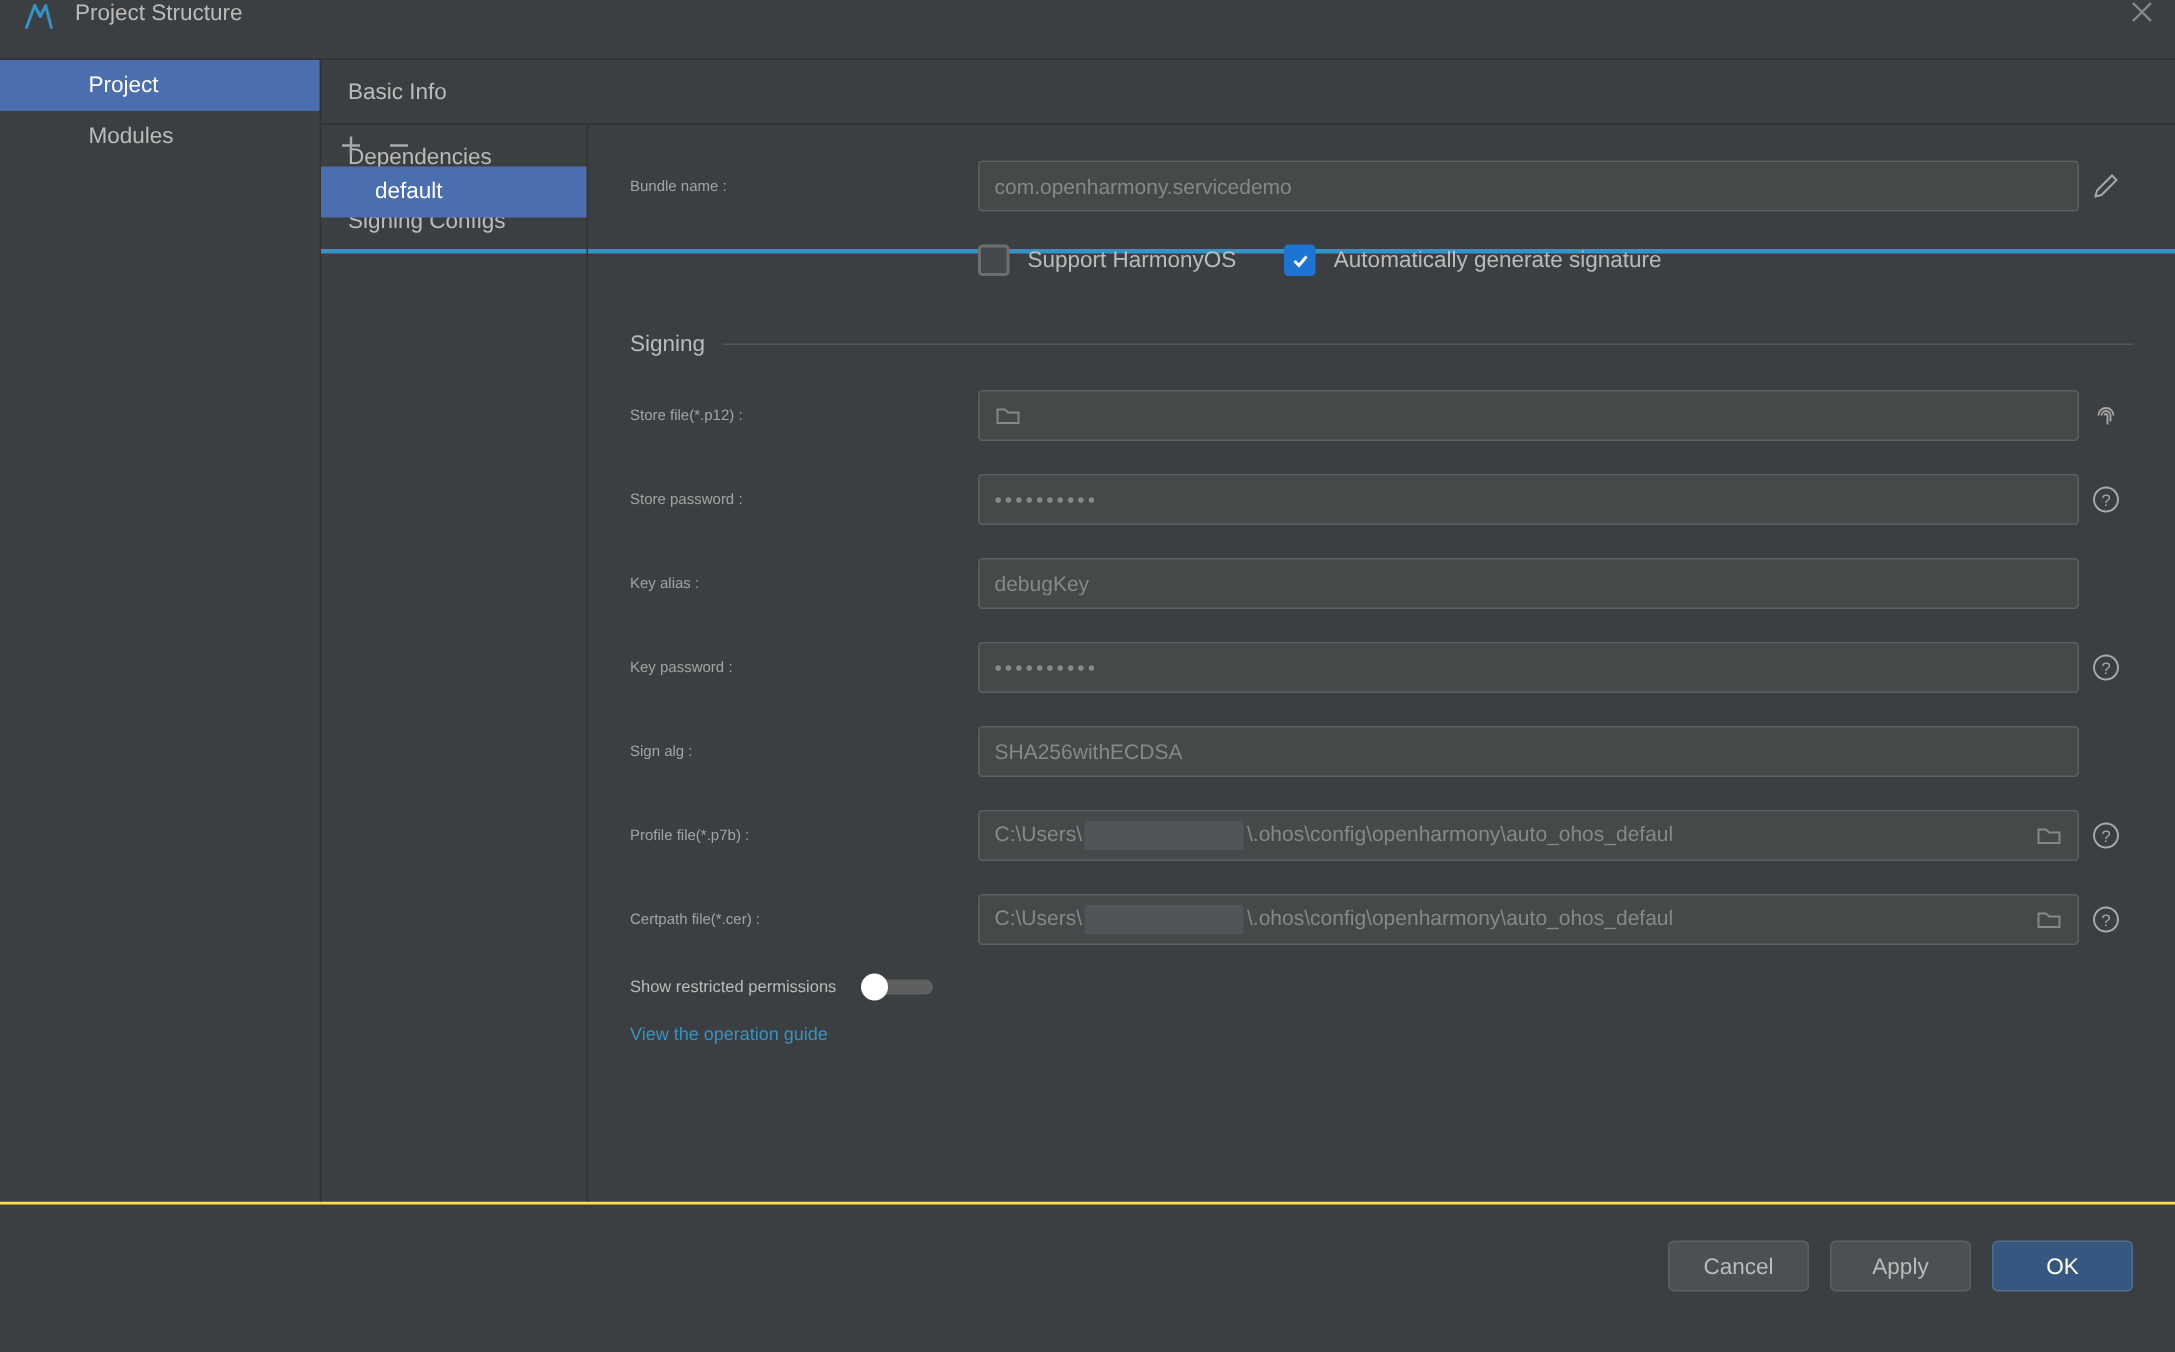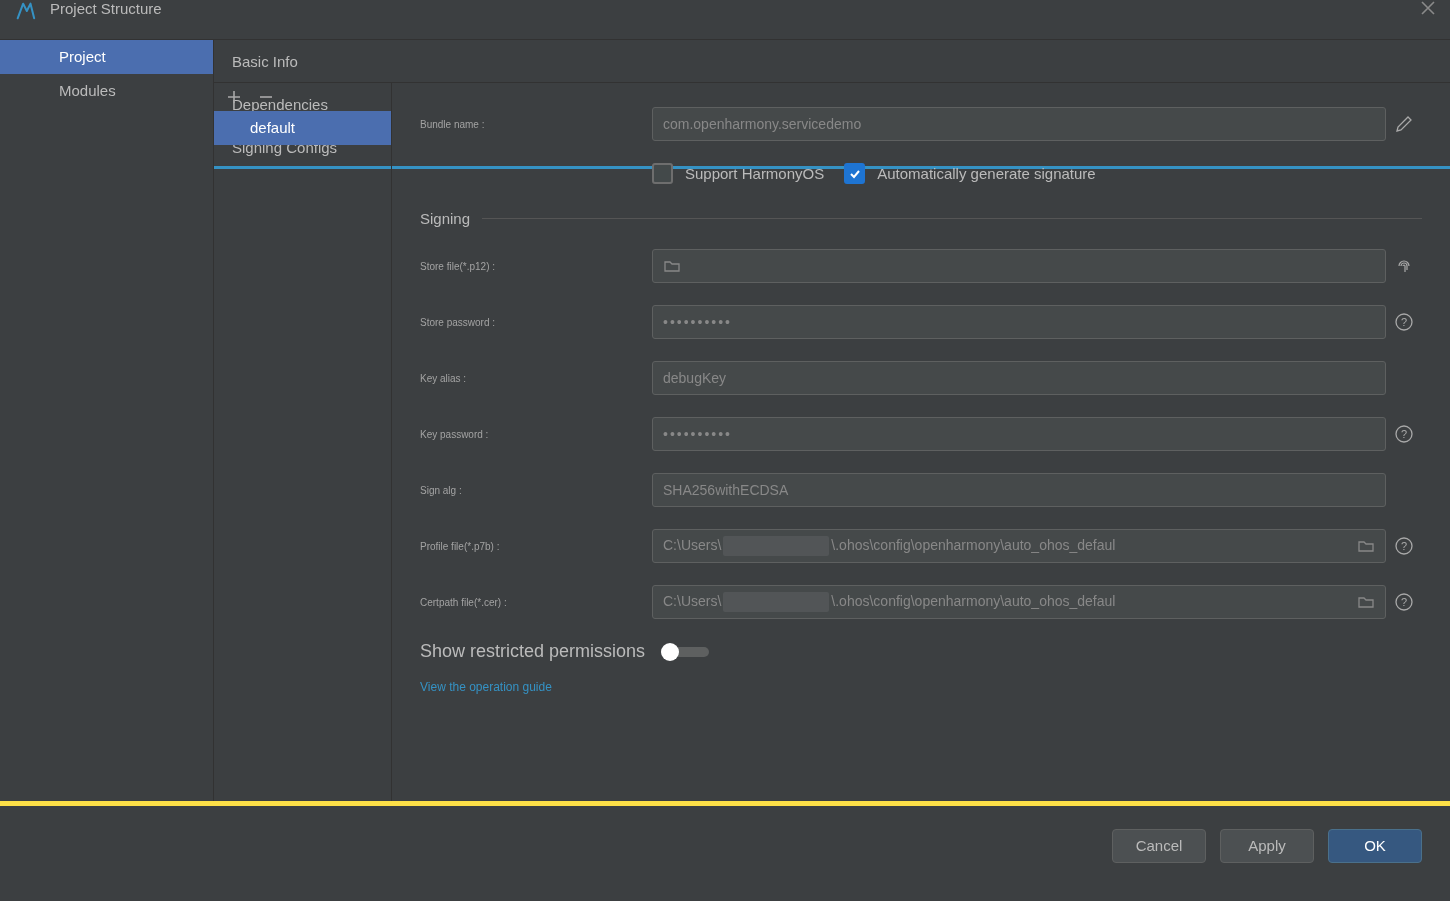--- a/index.html
+++ b/index.html
@@ -159,22 +159,22 @@
     }
     .after-control {
       width: 36px;
       display: flex;
       justify-content: center;
     }
     .checkbox-row {
       margin-left: 232px;
       display: flex;
       align-items: center;
-      gap: 20px;
-      margin-bottom: 26px;
+      gap: 32px;
+      margin-bottom: 37px;
     }
     .chk-group { display: flex; align-items: center; gap: 12px; }
     .checkbox {
       width: 21px;
       height: 21px;
       border: 2px solid #6e6e6e;
       border-radius: 3px;
       background: #43494a;
       display: flex;
       align-items: center;
@@ -199,21 +199,21 @@
       height: 1px;
       background: #555;
     }
     .switch-row {
       display: flex;
       align-items: center;
       gap: 16px;
       margin-top: 10px;
       margin-bottom: 18px;
     }
-    .switch-label { font-size: 18px; color: #bbbbbb; }
+    .switch-label { font-size: 11px; color: #bbbbbb; }
     .switch {
       width: 48px;
       height: 10px;
       background: #5e6060;
       border-radius: 6px;
       position: relative;
       cursor: pointer;
     }
     .switch-knob {
       width: 18px;
@@ -229,21 +229,21 @@
       font-size: 12px;
       cursor: pointer;
     }
     .footer {
       height: 84px;
       display: flex;
       align-items: center;
       justify-content: flex-end;
       gap: 14px;
       padding-right: 28px;
-      border-top: 5px solid #fde047;
+      border-top: 2px solid #fde047;
       background: #3c3f41;
     }
     .btn {
       min-width: 94px;
       height: 34px;
       border-radius: 4px;
       font-size: 15px;
       cursor: pointer;
       background: #4c5052;
       color: #bbbbbb;

